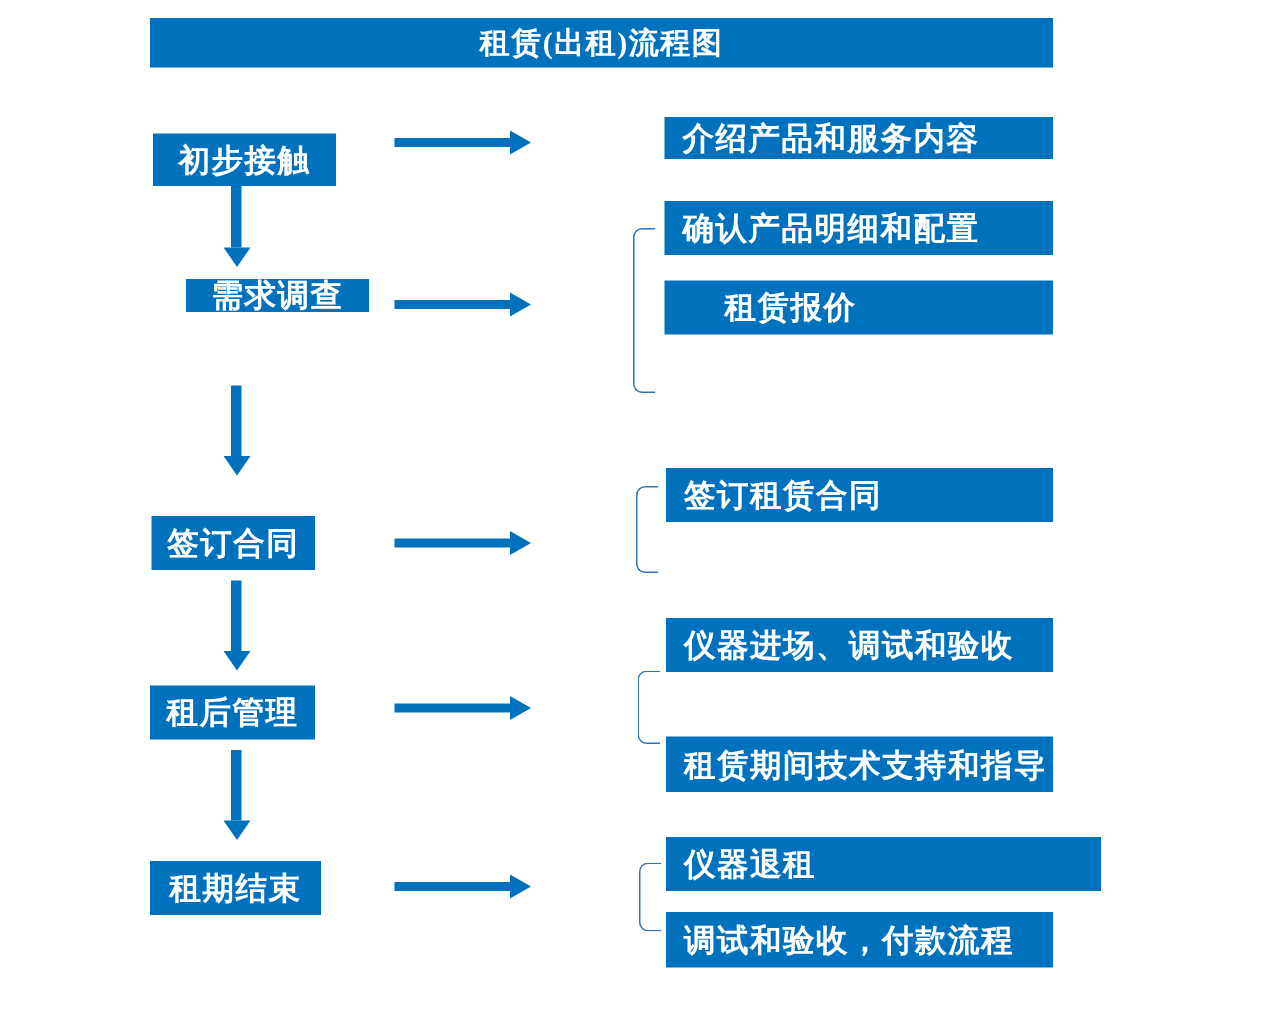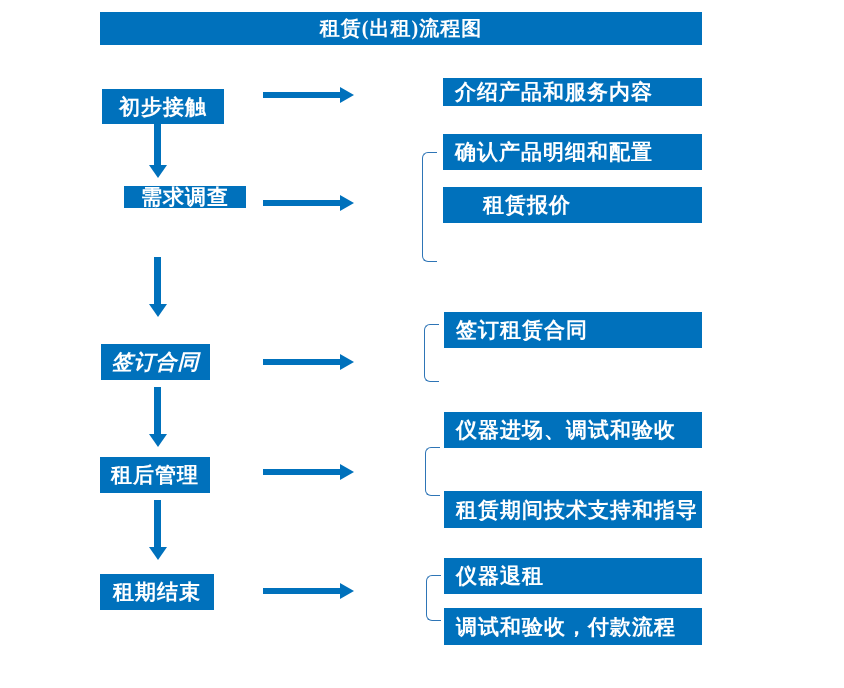--- a/index.html
+++ b/index.html
@@ -38,21 +38,21 @@
 </style>
 </head>
 <body>
 
 <div class="canvas">
 
   <div class="bluebox titlebar" style="left:100px;top:12px;width:602px;height:33px;">租赁(出租)流程图</div>
 
   <div class="bluebox lbox" style="left:102px;top:78px;width:122px;height:35px;margin-top:11px;">初步接触</div>
   <div class="bluebox lbox" style="left:102px;top:186px;width:122px;height:22px;margin-left:22px;">需求调查</div>
-  <div class="bluebox lbox" style="left:101px;top:344px;width:109px;height:36px;font-style:italic;">签订合同</div>
+  <div class="bluebox lbox" style="left:101px;top:344px;width:109px;height:36px;">签订合同</div>
   <div class="bluebox lbox" style="left:100px;top:457px;width:110px;height:36px;">租后管理</div>
   <div class="bluebox lbox" style="left:100px;top:574px;width:114px;height:36px;">租期结束</div>
 
   <div class="varrow" style="left:149px;top:118px;height:60px;">
     <div class="stem"></div>
     <div class="head"></div>
   </div>
   <div class="varrow" style="left:149px;top:257px;height:60px;">
     <div class="stem"></div>
     <div class="head"></div>
@@ -95,16 +95,16 @@
   <div class="bluebox rbox" style="left:443px;top:78px;width:259px;height:28px;">介绍产品和服务内容</div>
 
   <div class="bluebox rbox" style="left:443px;top:134px;width:259px;height:36px;">确认产品明细和配置</div>
   <div class="bluebox rbox" style="left:443px;top:187px;width:259px;height:36px;padding-left:40px;">租赁报价</div>
 
   <div class="bluebox rbox" style="left:444px;top:312px;width:258px;height:36px;">签订租赁合同</div>
 
   <div class="bluebox rbox" style="left:444px;top:412px;width:258px;height:36px;">仪器进场、调试和验收</div>
   <div class="bluebox rbox" style="left:444px;top:491px;width:258px;height:37px;">租赁期间技术支持和指导</div>
 
-  <div class="bluebox rbox" style="left:444px;top:558px;width:258px;height:36px;">仪器退租</div>
+  <div class="bluebox rbox" style="left:444px;top:558px;width:290px;height:36px;">仪器退租</div>
   <div class="bluebox rbox" style="left:444px;top:608px;width:258px;height:37px;">调试和验收，付款流程</div>
 
 </div>
 
 </body></html>

